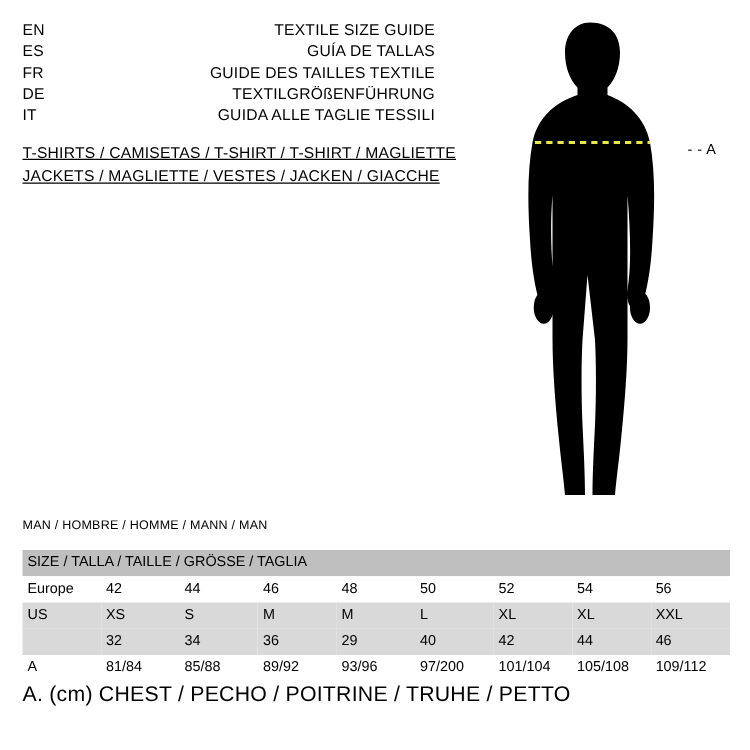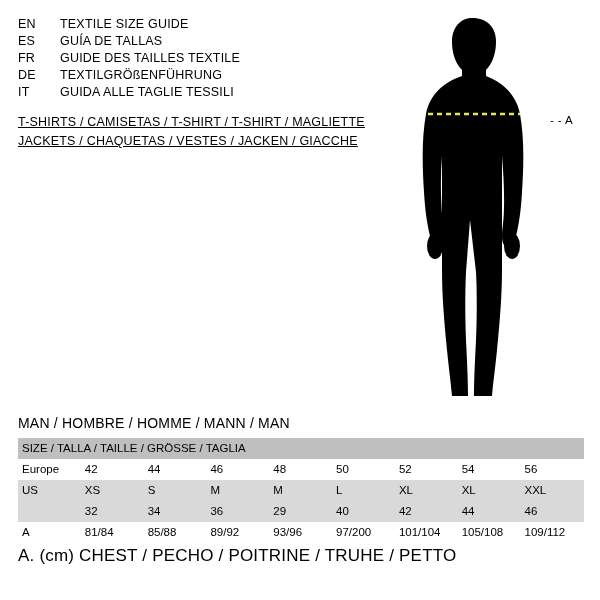--- a/index.html
+++ b/index.html
@@ -35,20 +35,21 @@
     font-size: 12.5px;
     line-height: 17px;
     letter-spacing: 0.2px;
   }
   .lang-code {
     width: 42px;
     flex: 0 0 42px;
   }
   .lang-text {
     flex: 1 1 auto;
+    text-align: right;
   }
 
   
   .garment-block {
     position: absolute;
     top: 113px;
     left: 18px;
     width: 360px;
     text-decoration: underline;
   }
@@ -78,23 +79,23 @@
   }
 
   
   .table-section {
     position: absolute;
     left: 18px;
     top: 415px;
     width: 566px;
   }
   .table-title {
-    font-size: 14px;
-    letter-spacing: 0.2px;
-    margin-bottom: 7px;
+    font-size: 10px;
+    letter-spacing: 0.2px;
+    margin-bottom: 14px;
   }
   table.size-table {
     border-collapse: collapse;
     width: 566px;
     table-layout: fixed;
     font-size: 11.5px;
   }
   table.size-table td {
     padding: 3px 0 3px 4px;
     line-height: 15px;
@@ -154,21 +155,21 @@
       <span class="lang-text">TEXTILGRÖßENFÜHRUNG</span>
     </div>
     <div class="lang-row">
       <span class="lang-code">IT</span>
       <span class="lang-text">GUIDA ALLE TAGLIE TESSILI</span>
     </div>
   </div>
 
   <div class="garment-block">
     <div class="garment-line">T-SHIRTS / CAMISETAS / T-SHIRT / T-SHIRT / MAGLIETTE</div>
-    <div class="garment-line">JACKETS / CHAQUETAS / VESTES / JACKEN / GIACCHE</div>
+    <div class="garment-line">JACKETS / MAGLIETTE / VESTES / JACKEN / GIACCHE</div>
   </div>
 
   <div class="figure-wrap">
     <svg class="figure-svg" width="195" height="400" viewBox="0 0 195 400">
 
       <path fill="#000000" d="M72,8 C60,8 52,18 52,32 C52,44 56,54 62,60 L62,70 L86,70 L86,60 C92,54 96,44 96,32 C96,18 88,8 72,8 Z"></path>
 
       <path fill="#000000" d="
         M62,66
         C44,72 30,84 26,104

